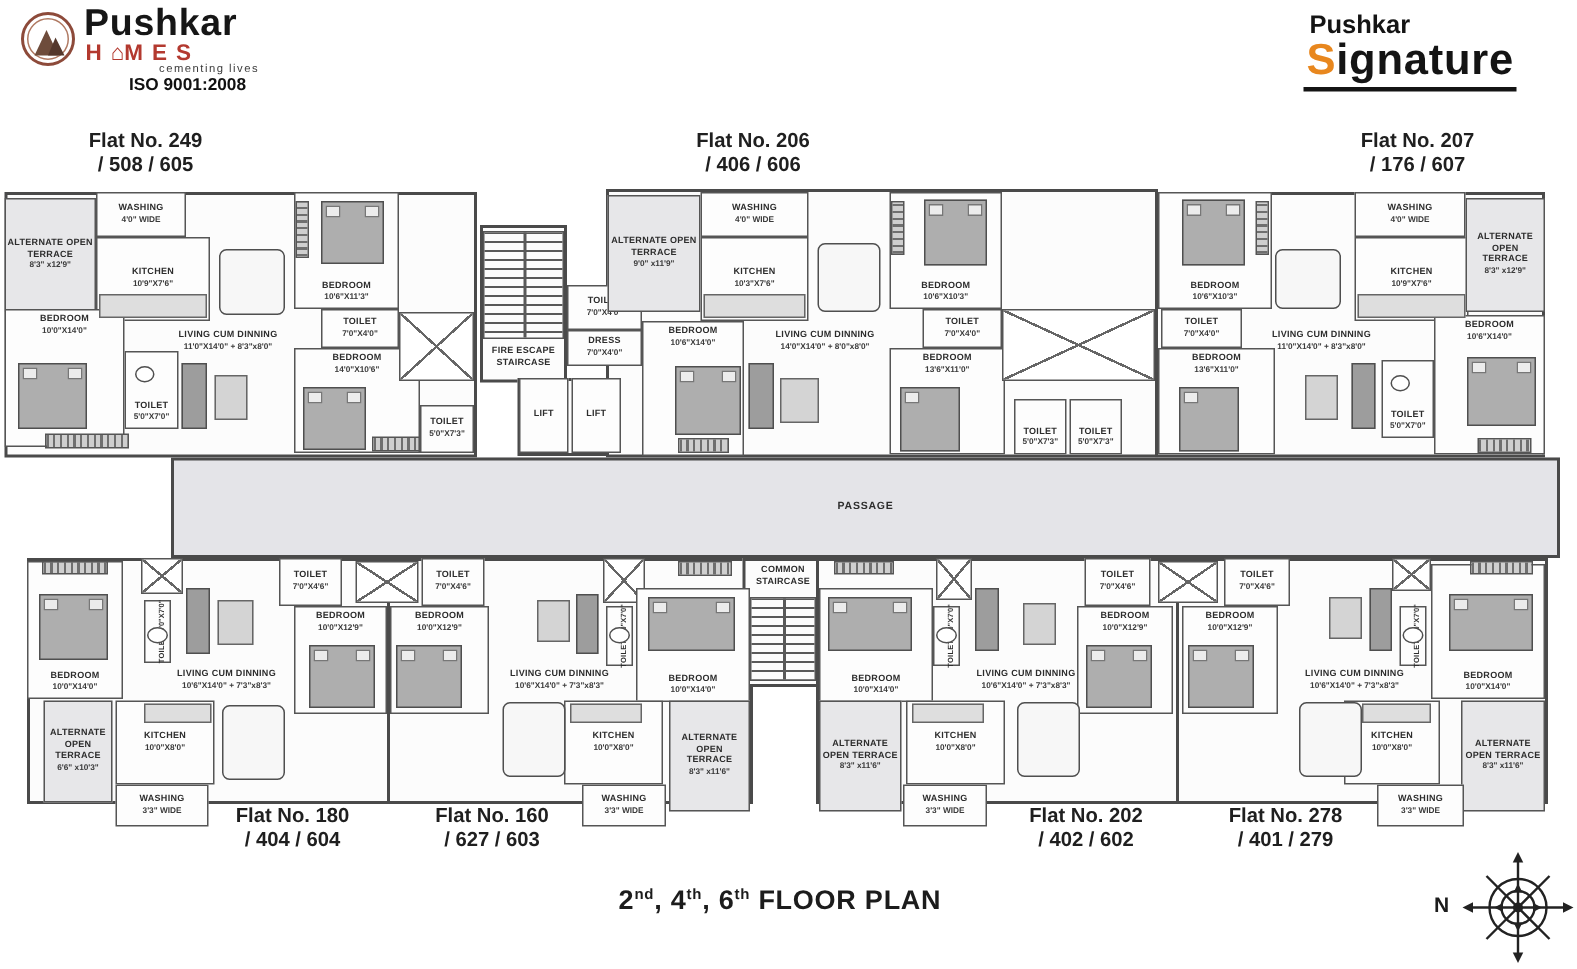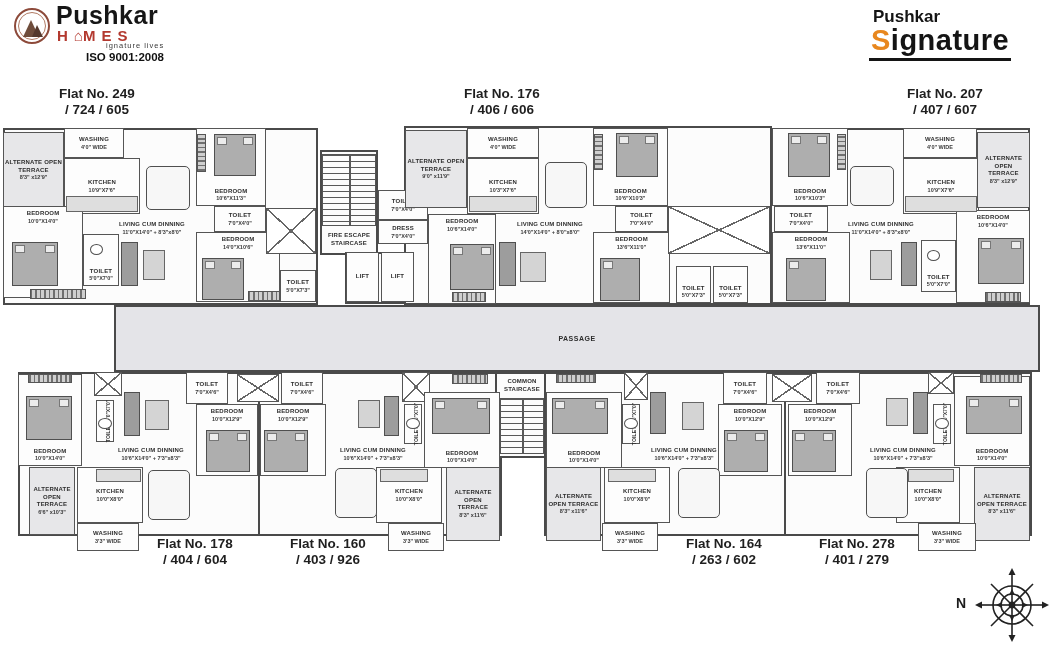--- a/index.html
+++ b/index.html
@@ -66,21 +66,21 @@
 <div id="stage">
 
   <div>
     <div class="logo-circle">
       <span class="ring"></span>
       <span class="mtn"></span>
       <span class="mtn2"></span>
     </div>
     <div class="brand">Pushkar</div>
     <div class="homes"><span>H</span><span class="house-ic"></span><span>MES</span></div>
-    <div class="tagline">ignature lives</div>
+    <div class="tagline">cementing lives</div>
     <div class="iso">ISO 9001:2008</div>
     <div class="brand2">Pushkar</div>
     <div class="sig"><span class="s1">S</span><span>ignature</span></div>
   </div>
 
   <div id="plan">
       <div class="unit" style="position: absolute; left: 3px; top: 128px; width: 315px; height: 177px;"></div>
       <div class="unit" style="position: absolute; left: 320px; top: 150px; width: 58px; height: 105px;"></div>
       <div class="unit" style="position: absolute; left: 345px; top: 252px; width: 70px; height: 52px;"></div>
       <div class="unit" style="position: absolute; left: 404px; top: 126px; width: 368px; height: 179px;"></div>
@@ -599,48 +599,49 @@
       <div class="f f-counter" style="position: absolute; left: 608px; top: 469px; width: 48px; height: 13px;"></div>
       <div class="f f-counter" style="position: absolute; left: 908px; top: 469px; width: 46px; height: 13px;"></div>
       <div class="f f-wc" style="position: absolute; left: 90px; top: 244px; width: 13px; height: 11px;"></div>
       <div class="f f-wc" style="position: absolute; left: 927px; top: 250px; width: 13px; height: 11px;"></div>
       <div class="f f-wc" style="position: absolute; left: 98px; top: 418px; width: 14px; height: 11px;"></div>
       <div class="f f-wc" style="position: absolute; left: 406px; top: 418px; width: 14px; height: 11px;"></div>
       <div class="f f-wc" style="position: absolute; left: 624px; top: 418px; width: 14px; height: 11px;"></div>
       <div class="f f-wc" style="position: absolute; left: 935px; top: 418px; width: 14px; height: 11px;"></div>
       <div class="flatlbl" style="left: 97px; top: 86px;">
         <div>Flat No. 249</div>
-        <div>/ 724 / 605</div>
+        <div>/ 508 / 605</div>
       </div>
       <div class="flatlbl" style="left: 502px; top: 86px;">
-        <div>Flat No. 176</div>
+        <div>Flat No. 206</div>
         <div>/ 406 / 606</div>
       </div>
       <div class="flatlbl" style="left: 945px; top: 86px;">
         <div>Flat No. 207</div>
-        <div>/ 407 / 607</div>
+        <div>/ 176 / 607</div>
       </div>
       <div class="flatlbl" style="left: 195px; top: 536px;">
-        <div>Flat No. 178</div>
+        <div>Flat No. 180</div>
         <div>/ 404 / 604</div>
       </div>
       <div class="flatlbl" style="left: 328px; top: 536px;">
         <div>Flat No. 160</div>
-        <div>/ 403 / 926</div>
+        <div>/ 627 / 603</div>
       </div>
       <div class="flatlbl" style="left: 724px; top: 536px;">
-        <div>Flat No. 164</div>
-        <div>/ 263 / 602</div>
+        <div>Flat No. 202</div>
+        <div>/ 402 / 602</div>
       </div>
       <div class="flatlbl" style="left: 857px; top: 536px;">
         <div>Flat No. 278</div>
         <div>/ 401 / 279</div>
       </div>
     </div>
 
+  <div class="title"><span>2</span><sup>nd</sup><span>, 4</span><sup>th</sup><span>, 6</span><sup>th</sup><span> FLOOR PLAN</span></div>
 
   <span class="north">N</span>
   <svg class="compass" viewBox="0 0 80 80">
     <g stroke="#222" stroke-width="1.6" fill="none">
       <line x1="40" y1="40" x2="40" y2="8"></line>
         <line x1="40" y1="40" x2="40" y2="72"></line>
       <line x1="40" y1="40" x2="8" y2="40"></line>
         <line x1="40" y1="40" x2="72" y2="40"></line>
       <line x1="40" y1="40" x2="19" y2="19"></line>
         <line x1="40" y1="40" x2="61" y2="19"></line>

